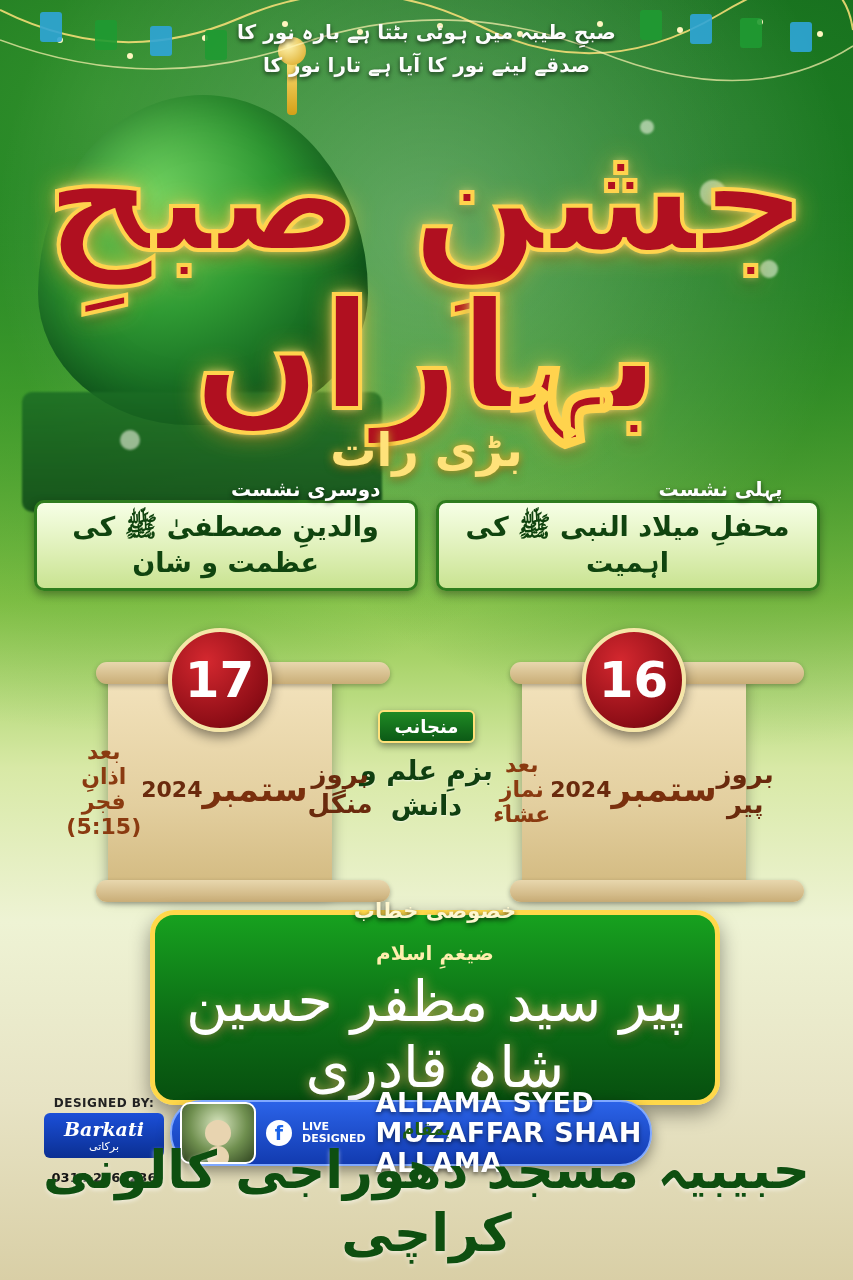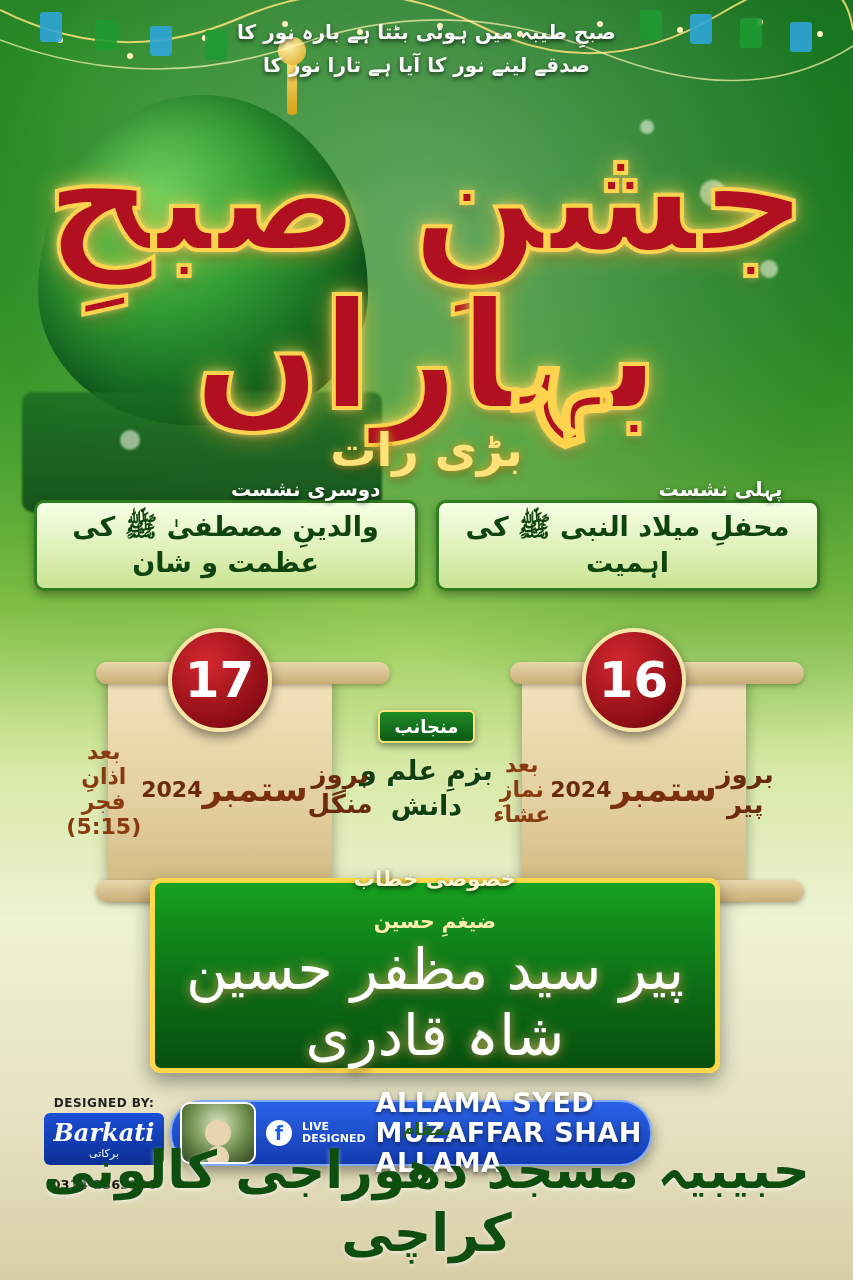--- a/index.html
+++ b/index.html
@@ -141,23 +141,23 @@
     color:#fff;font-size:18px;font-weight:bold;padding:4px 14px;border-radius:6px;
     border:2px solid #ffe27a;box-shadow:0 3px 7px rgba(0,0,0,.4);
   }
   .midtext{
     margin-top:10px;color:#103f10;font-size:27px;font-weight:bold;line-height:1.3;
     text-shadow:0 1px 2px rgba(255,255,255,.6);
   }
 
   
   .speaker{
-    position:absolute;top:878px;left:150px;width:560px;height:185px;
+    position:absolute;top:910px;left:150px;width:560px;height:185px;
     background:linear-gradient(180deg,#17a11f,#0c6a15 60%,#07500f);
-    border:5px solid #ffd84a;border-radius:11px;
+    border:5px solid #ffd84a;border-radius:24px;
     box-shadow:0 8px 20px rgba(0,0,0,.4);
     direction:rtl;text-align:center;
   }
   .sp-tag{
     position:absolute;top:-16px;left:50%;transform:translateX(-50%);
     color:#fff7d0;font-size:21px;font-weight:bold;
     text-shadow:0 2px 5px rgba(0,0,0,.7);
   }
   .sp-pre{margin-top:26px;color:#ffeeae;font-size:20px;font-weight:bold;}
   .sp-name{
@@ -167,21 +167,21 @@
 
   
   .designer{
     position:absolute;left:44px;top:1096px;width:120px;text-align:center;
   }
   .d-label{font-size:12px;font-weight:bold;color:#222;letter-spacing:.5px;}
   .d-box{
     margin-top:3px;background:linear-gradient(180deg,#1b4fd8,#0b2f92);
     border-radius:6px;padding:5px 4px;color:#fff;
   }
-  .d-name{font-family:"DejaVu Serif","Liberation Serif",serif;font-style:italic;font-size:24px;font-weight:bold;}
+  .d-name{font-family:"DejaVu Serif","Liberation Serif",serif;font-style:italic;font-size:19px;font-weight:bold;}
   .d-sub{font-size:11px;}
   .d-phone{margin-top:12px;font-size:13px;font-weight:bold;color:#111;}
 
   
   .livebar{
     position:absolute;left:170px;top:1100px;width:470px;height:62px;
     background:linear-gradient(180deg,#2b63e8,#123bb0);
     border:2px solid #7fa8ff;border-radius:32px;
     display:flex;align-items:center;gap:10px;padding-left:8px;
     box-shadow:0 5px 14px rgba(0,0,0,.4);
@@ -307,21 +307,21 @@
         <div class="s-month">ستمبر</div>
         <div class="s-year">2024</div>
         <div class="s-time">بعد اذانِ فجر (5:15)</div>
       </div>
     </div>
 
   </div>
 
   <div class="speaker">
     <div class="sp-tag">خصوصی خطاب</div>
-    <div class="sp-pre">ضیغمِ حسین</div>
+    <div class="sp-pre">ضیغمِ اسلام</div>
     <div class="sp-name">پیر سید مظفر حسین شاہ قادری</div>
   </div>
 
   <div class="designer">
     <div class="d-label">DESIGNED BY:</div>
     <div class="d-box">
       <div class="d-name">Barkati</div>
       <div class="d-sub">برکاتی</div>
     </div>
     <div class="d-phone">0314-2363236</div>

